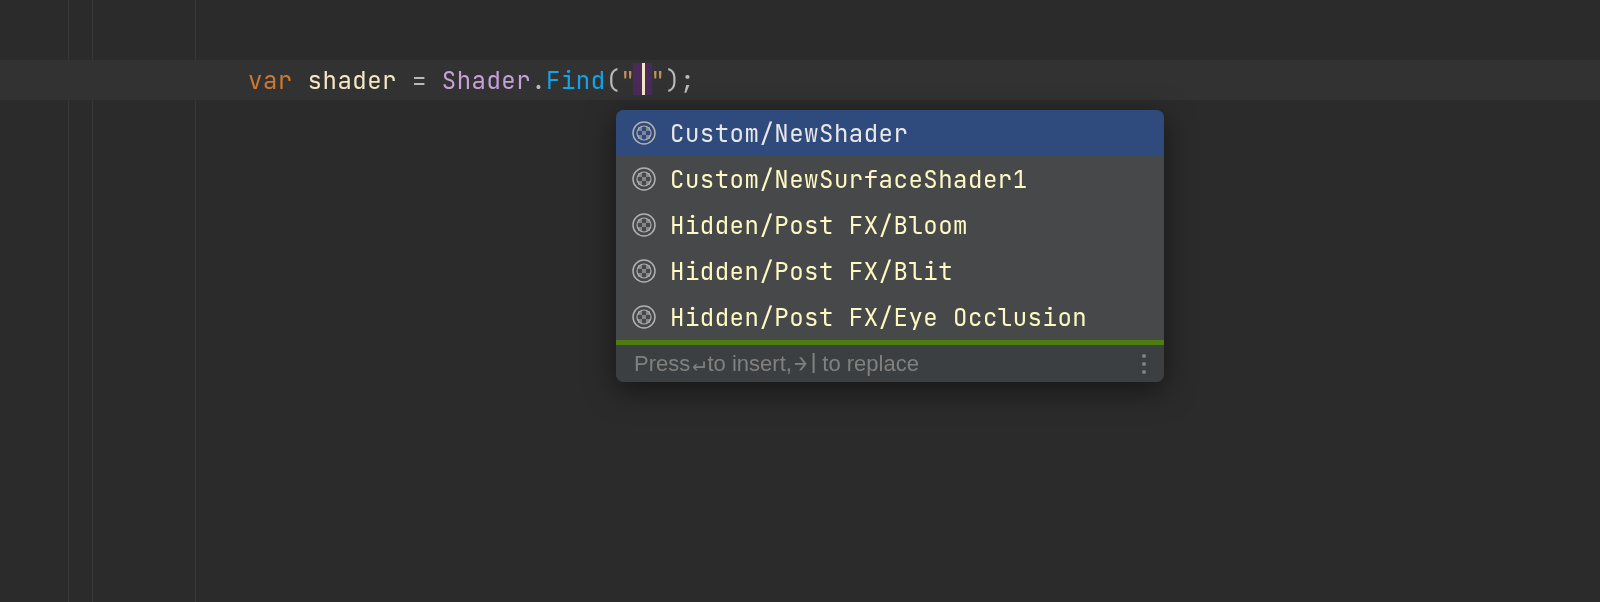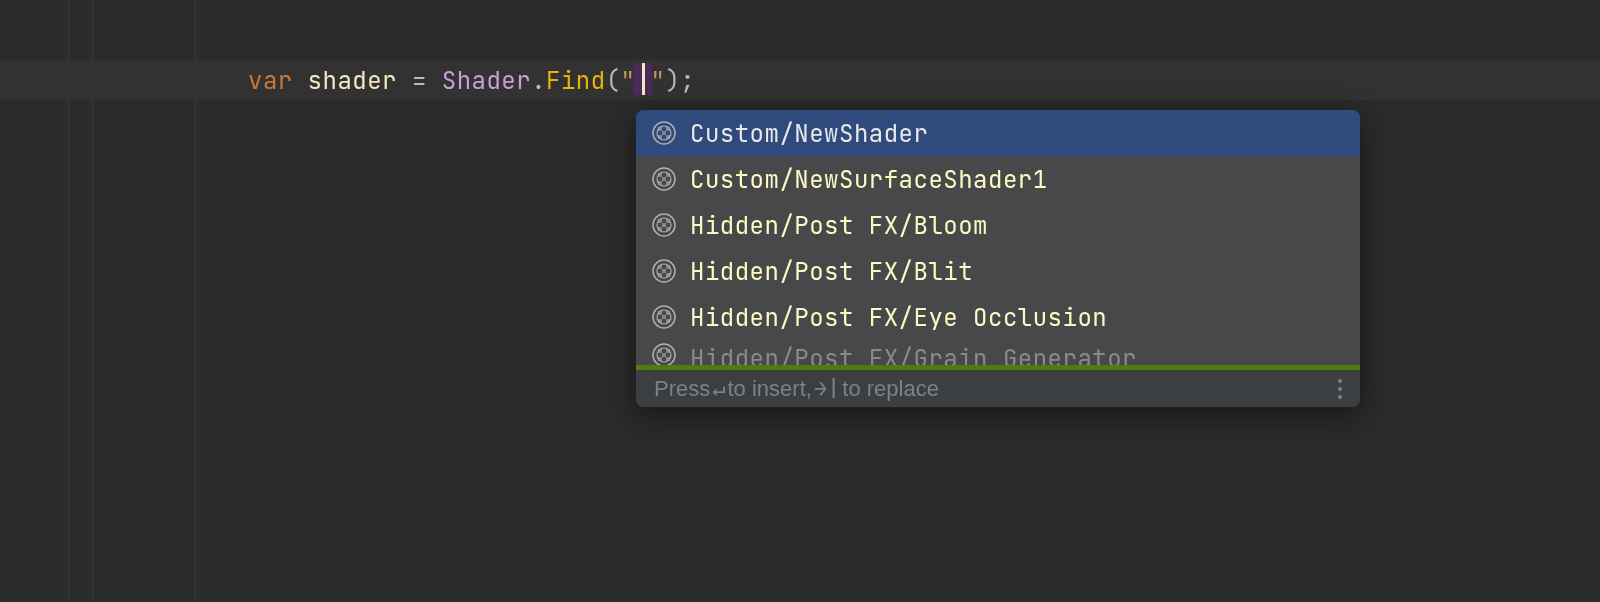--- a/index.html
+++ b/index.html
@@ -51,21 +51,21 @@
       position: absolute;
       left: 248px;
       top: 65px;
       white-space: pre;
       letter-spacing: 0.5px;
     }
     .kw { color: #cc7832; }
     .ident { color: #f4e8c3; }
     .op { color: #bababa; }
     .type { color: #c89fd8; }
-    .method { color: #eab308; }
+    .method { color: #0ea5e9; }
     .paren { color: #bababa; }
     .string { color: #c3915a; }
     .caret-box {
       display: inline-block;
       position: relative;
       width: 15px;
       height: 28px;
       vertical-align: text-top;
     }
     .caret-bg {
@@ -79,23 +79,23 @@
     .caret {
       position: absolute;
       left: 7px;
       top: -2px;
       width: 3px;
       height: 32px;
       background: #f4e8c3;
     }
     .popup {
       position: absolute;
-      left: 636px;
+      left: 616px;
       top: 110px;
-      width: 724px;
+      width: 548px;
       background: #46484a;
       border-radius: 8px;
       box-shadow: 0 8px 30px rgba(0,0,0,0.5);
       overflow: hidden;
     }
     .popup-items {
       max-height: 358px;
       overflow: hidden;
     }
     .popup-item {
@@ -231,32 +231,20 @@
           <svg class="shader-icon" viewBox="0 0 24 24">
             <circle cx="12" cy="12" r="11" fill="none" stroke="#b0b0b0" stroke-width="1.5"></circle>
             <circle cx="12" cy="12" r="7" fill="none" stroke="#b0b0b0" stroke-width="1.2"></circle>
             <rect x="6" y="6" width="4" height="4" fill="#b0b0b0" opacity="0.6"></rect>
             <rect x="14" y="6" width="4" height="4" fill="#b0b0b0" opacity="0.6"></rect>
             <rect x="10" y="10" width="4" height="4" fill="#b0b0b0" opacity="0.6"></rect>
             <rect x="6" y="14" width="4" height="4" fill="#b0b0b0" opacity="0.6"></rect>
             <rect x="14" y="14" width="4" height="4" fill="#b0b0b0" opacity="0.6"></rect>
           </svg>
           <span class="label">Hidden/Post FX/Eye Occlusion</span>
-        </div>
-        <div class="popup-item partial">
-          <svg class="shader-icon" viewBox="0 0 24 24">
-            <circle cx="12" cy="12" r="11" fill="none" stroke="#b0b0b0" stroke-width="1.5"></circle>
-            <circle cx="12" cy="12" r="7" fill="none" stroke="#b0b0b0" stroke-width="1.2"></circle>
-            <rect x="6" y="6" width="4" height="4" fill="#b0b0b0" opacity="0.6"></rect>
-            <rect x="14" y="6" width="4" height="4" fill="#b0b0b0" opacity="0.6"></rect>
-            <rect x="10" y="10" width="4" height="4" fill="#b0b0b0" opacity="0.6"></rect>
-            <rect x="6" y="14" width="4" height="4" fill="#b0b0b0" opacity="0.6"></rect>
-            <rect x="14" y="14" width="4" height="4" fill="#b0b0b0" opacity="0.6"></rect>
-          </svg>
-          <span class="label">Hidden/Post FX/Grain Generator</span>
         </div>
       </div>
     <div class="popup-footer">
       <div class="footer-text">
         <span>Press </span>
           <span class="footer-key">↵</span>
           <span> to insert, </span>
           <span class="footer-key">→|</span>
           <span> to replace</span>
       </div>

